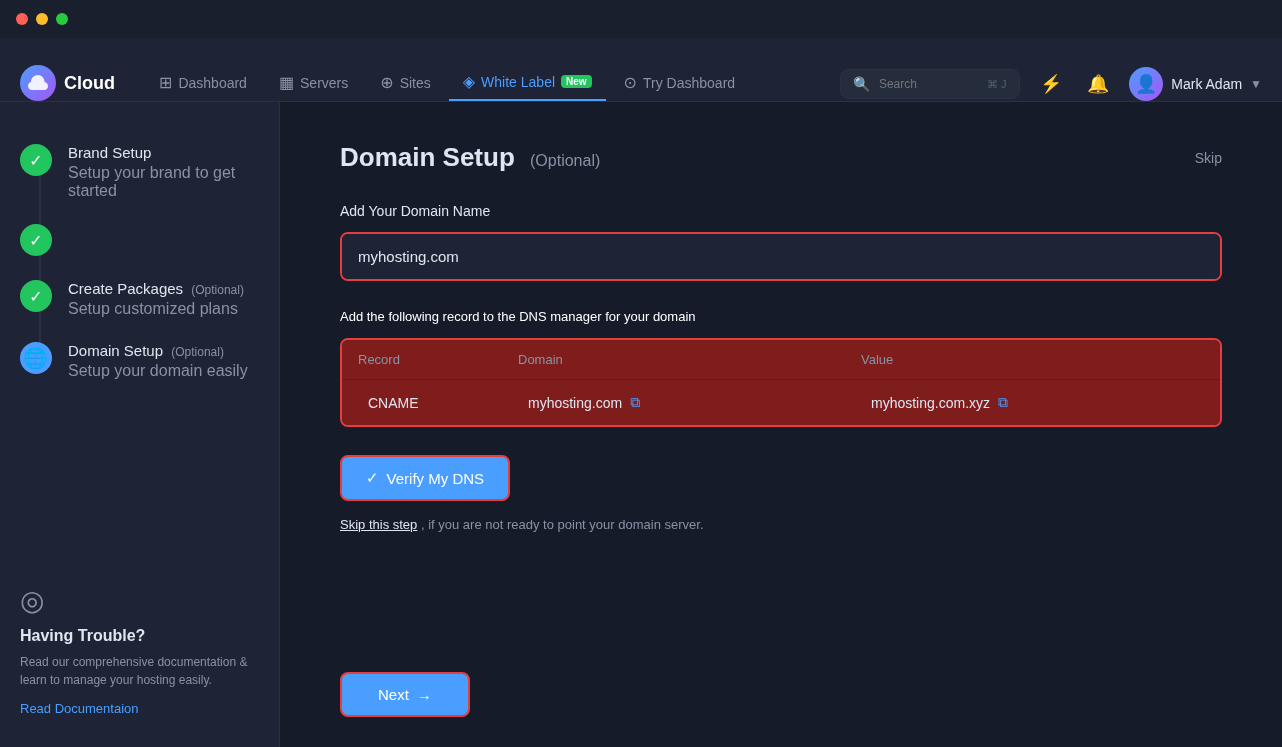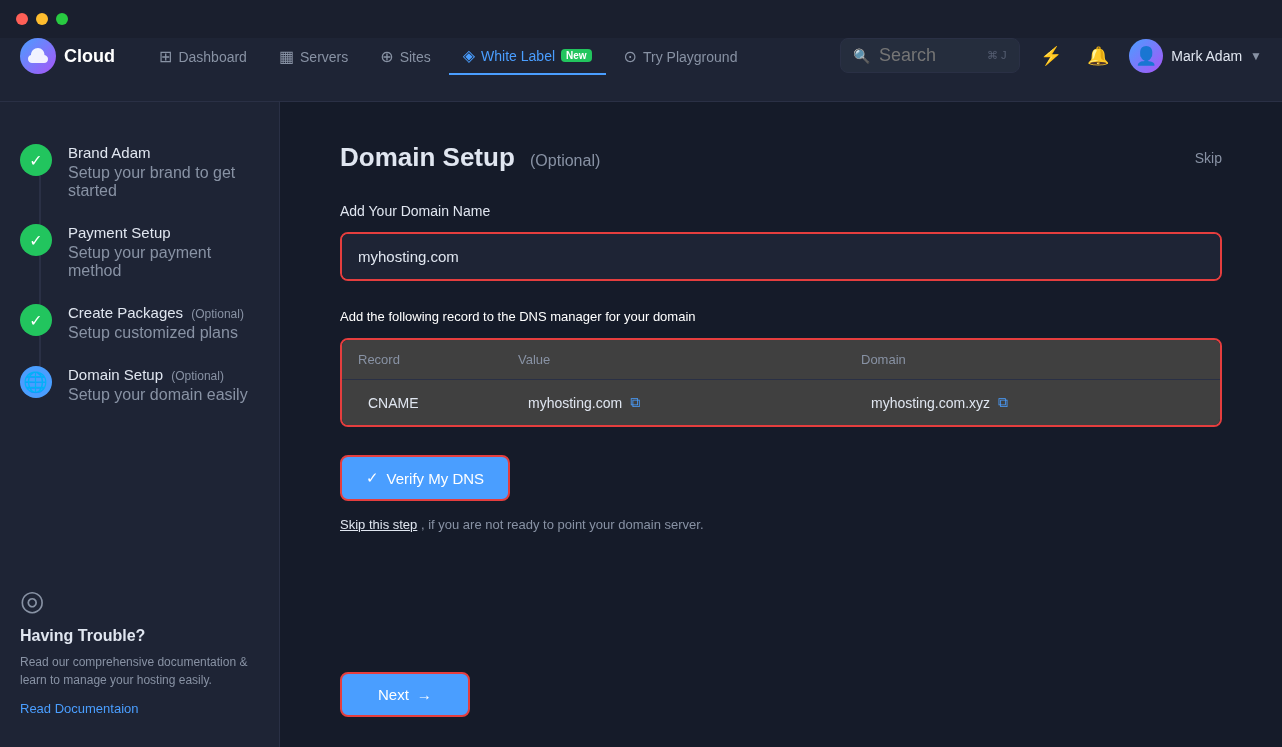--- a/index.html
+++ b/index.html
@@ -24,21 +24,21 @@
     .traffic-light { width: 12px; height: 12px; border-radius: 50%; }
     .tl-red { background: #ff5f57; }
     .tl-yellow { background: #ffbd2e; }
     .tl-green { background: #28ca41; }
 
     
     .navbar {
       height: 64px;
       background: #1e2435;
       display: flex;
-      align-items: flex-start;
+      align-items: flex-end;
       padding: 0 20px;
       gap: 0;
       border-bottom: 1px solid #2a3045;
     }
     .nav-logo {
       display: flex;
       align-items: center;
       gap: 8px;
       margin-right: 30px;
     }
@@ -101,21 +101,21 @@
       border: 1px solid #2a3045;
       border-radius: 8px;
       padding: 6px 12px;
       width: 180px;
     }
     .search-box input {
       background: none;
       border: none;
       outline: none;
       color: #5eead4;
-      font-size: 18px;
+      font-size: 12px;
       width: 100px;
     }
     .search-shortcut {
       color: #555e72;
       font-size: 11px;
     }
     .nav-icon-btn {
       color: #8892a4;
       font-size: 18px;
       cursor: pointer;
@@ -265,21 +265,21 @@
     }
 
     .dns-table-wrapper {
       border: 2px solid #e53e3e;
       border-radius: 8px;
       overflow: hidden;
       margin-bottom: 28px;
     }
     .dns-table {
       width: 100%;
-      background: #404040;
+      background: #7f1d1d;
     }
     .dns-table-header {
       display: grid;
       grid-template-columns: 160px 1fr 1fr;
       padding: 12px 16px;
       border-bottom: 1px solid #2a3045;
     }
     .dns-col-header {
       color: #8892a4;
       font-size: 13px;
@@ -383,21 +383,21 @@
       <span class="nav-icon">⊕</span>
       <span>Sites</span>
     </a>
     <a class="nav-item active">
       <span class="nav-icon">◈</span>
       <span>White Label</span>
       <span class="nav-badge">New</span>
     </a>
     <a class="nav-item">
       <span class="nav-icon">⊙</span>
-      <span>Try Playground</span>
+      <span>Try Dashboard</span>
     </a>
   </div>
 
   <div class="nav-right">
     <div class="search-box">
       <span style="color:#8892a4;font-size:14px;">🔍</span>
       <input type="text" placeholder="Search" style="">
       <span class="search-shortcut">⌘ J</span>
     </div>
     <span class="nav-icon-btn">⚡</span>
@@ -413,32 +413,28 @@
 </nav>
 
 <div class="main-layout">
 
   <aside class="sidebar">
 
     <div class="step-item" style="position:relative;">
       <div class="step-connector"></div>
       <div class="step-circle done">✓</div>
       <div class="step-info">
-        <span class="step-title">Brand Adam</span>
+        <span class="step-title">Brand Setup</span>
         <span class="step-subtitle">Setup your brand to get started</span>
       </div>
     </div>
 
     <div class="step-item" style="position:relative;">
       <div class="step-connector"></div>
       <div class="step-circle done">✓</div>
-      <div class="step-info">
-        <span class="step-title">Payment Setup</span>
-        <span class="step-subtitle">Setup your payment method</span>
-      </div>
     </div>
 
     <div class="step-item" style="position:relative;">
       <div class="step-connector"></div>
       <div class="step-circle done">✓</div>
       <div class="step-info">
         <span class="step-title">
           <span>Create Packages</span>
           <span class="step-optional">(Optional)</span>
         </span>
@@ -478,22 +474,22 @@
     <div class="section-label">Add Your Domain Name</div>
     <div class="domain-input-wrapper">
       <input class="domain-input" type="text" value="myhosting.com" style="">
     </div>
 
     <div class="dns-section-label">Add the following record to the DNS manager for your domain</div>
     <div class="dns-table-wrapper">
       <div class="dns-table">
         <div class="dns-table-header">
           <span class="dns-col-header">Record</span>
+          <span class="dns-col-header">Domain</span>
           <span class="dns-col-header">Value</span>
-          <span class="dns-col-header">Domain</span>
         </div>
         <div class="dns-table-row">
           <span class="dns-cell">CNAME</span>
           <span class="dns-cell">
             <span>myhosting.com</span>
             <span class="copy-icon">⧉</span>
           </span>
           <span class="dns-cell">
             <span>myhosting.com.xyz</span>
             <span class="copy-icon">⧉</span>

